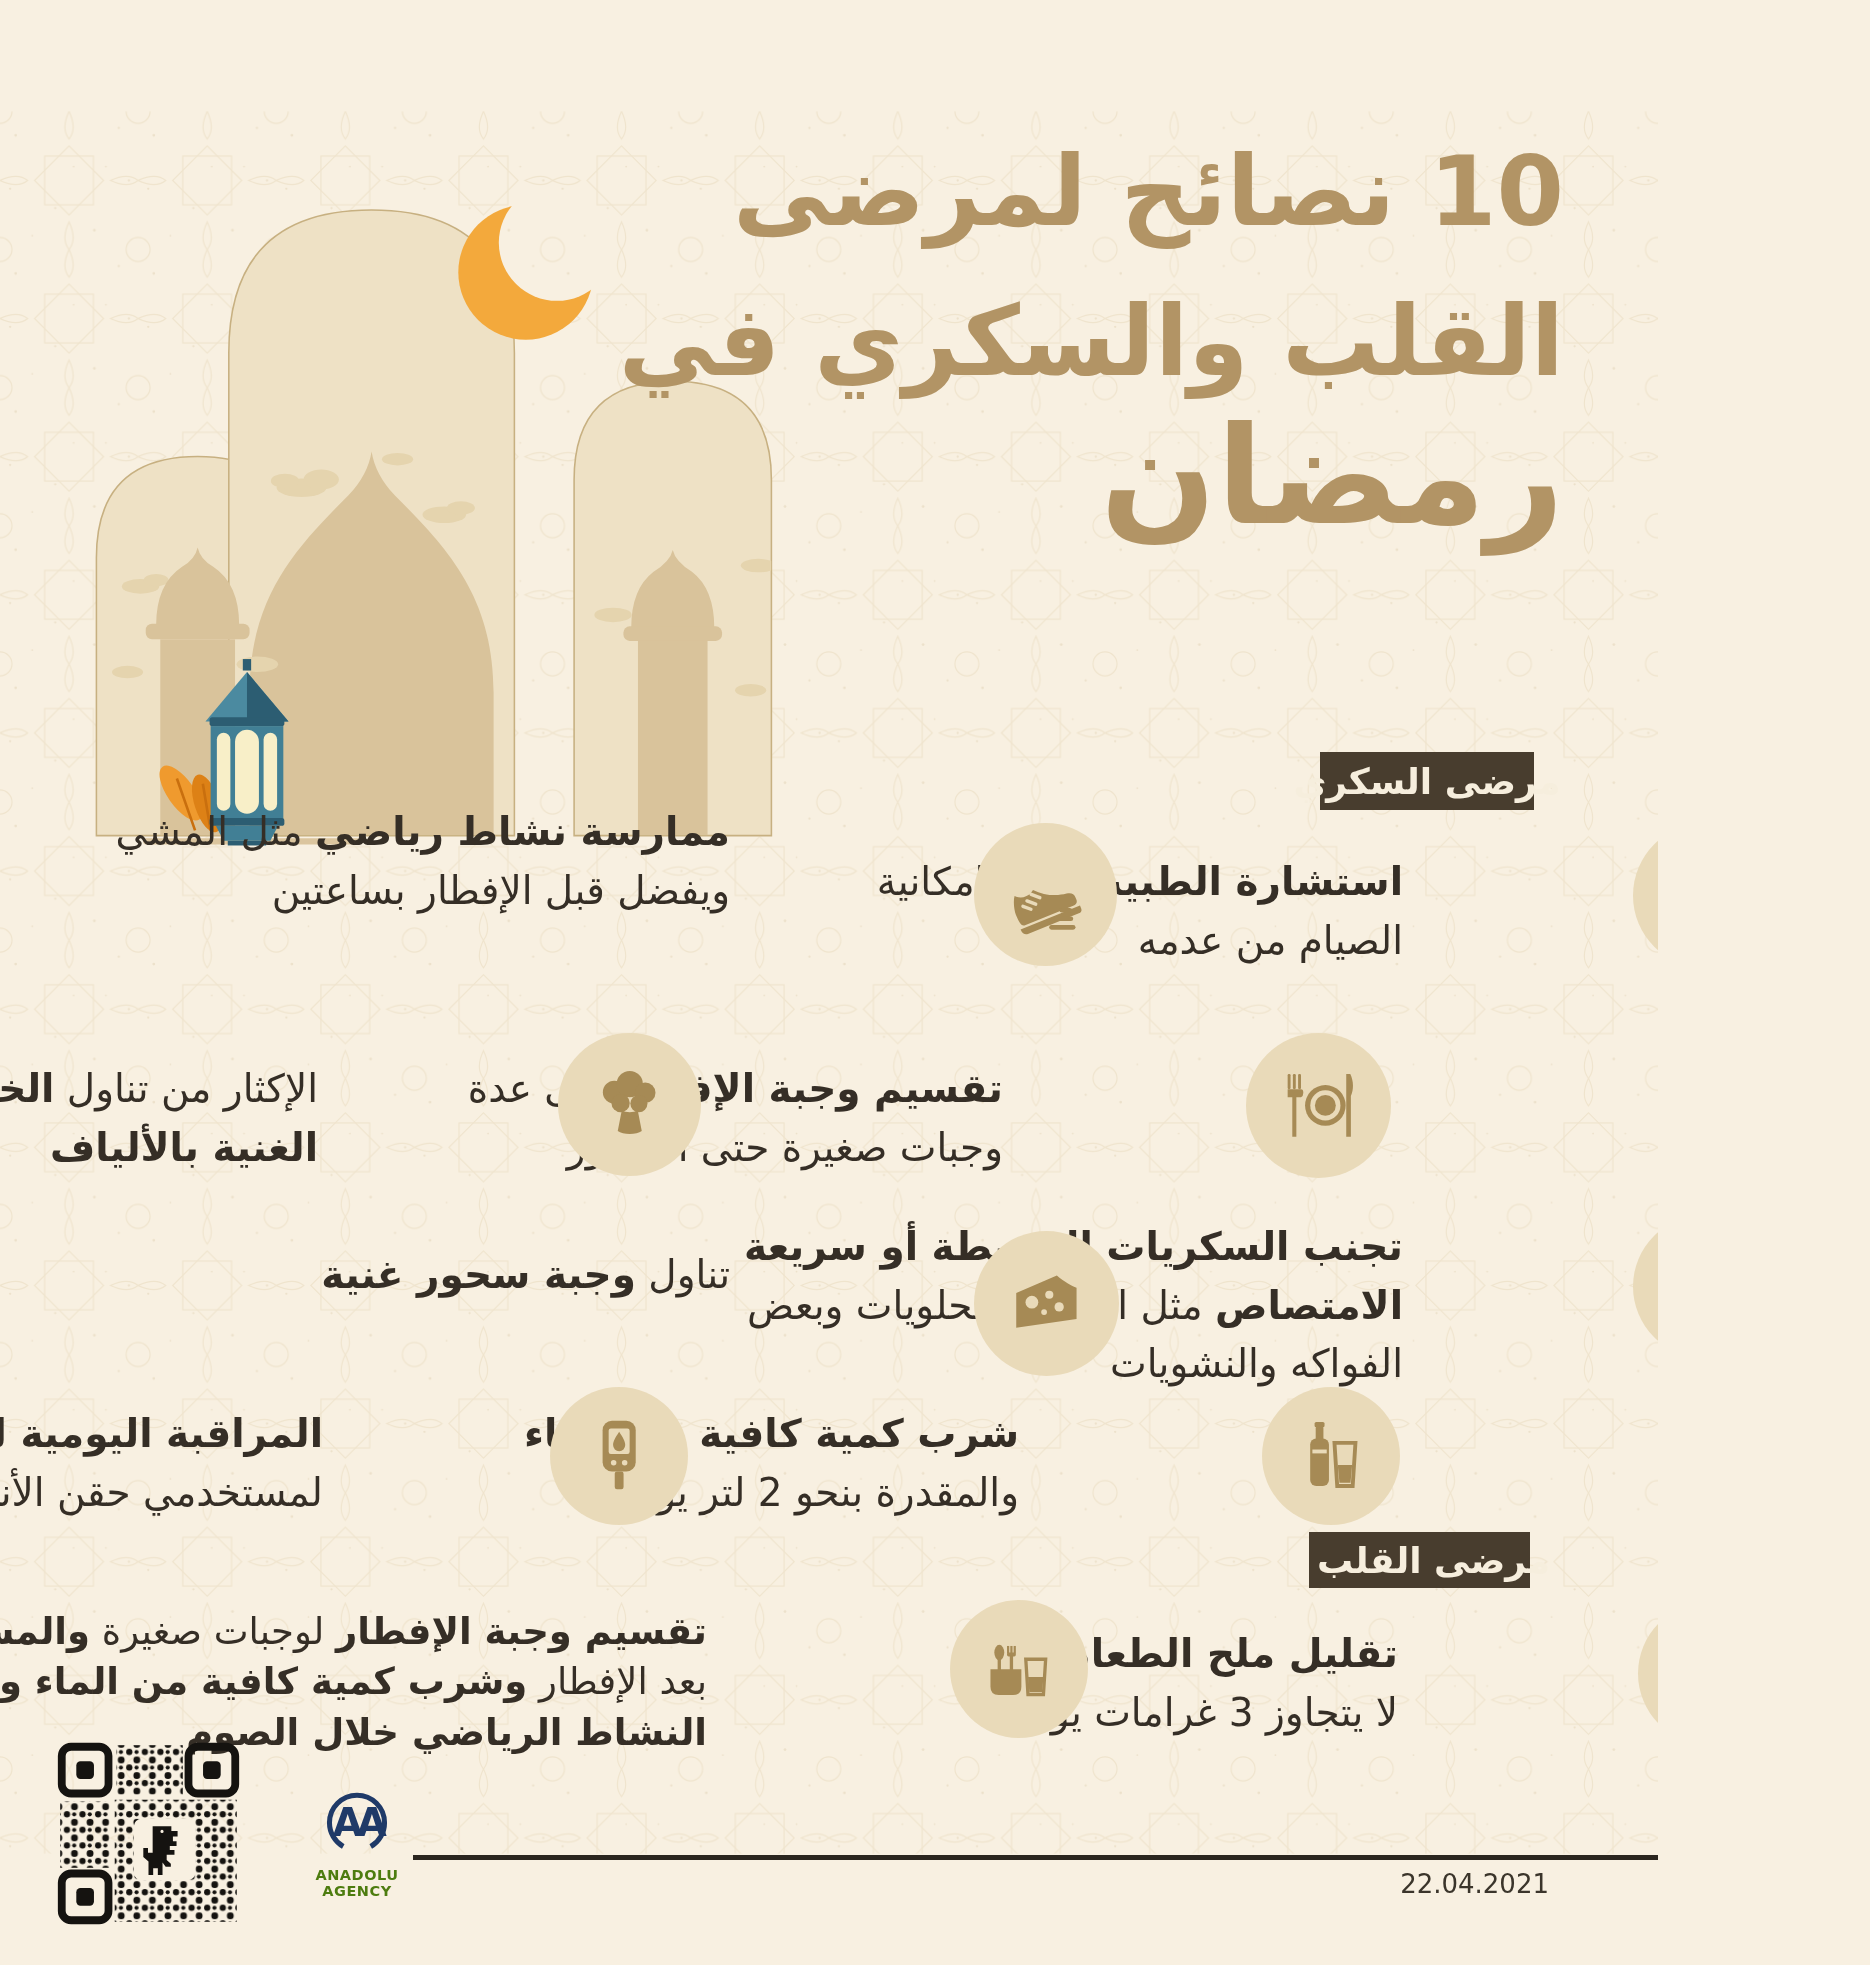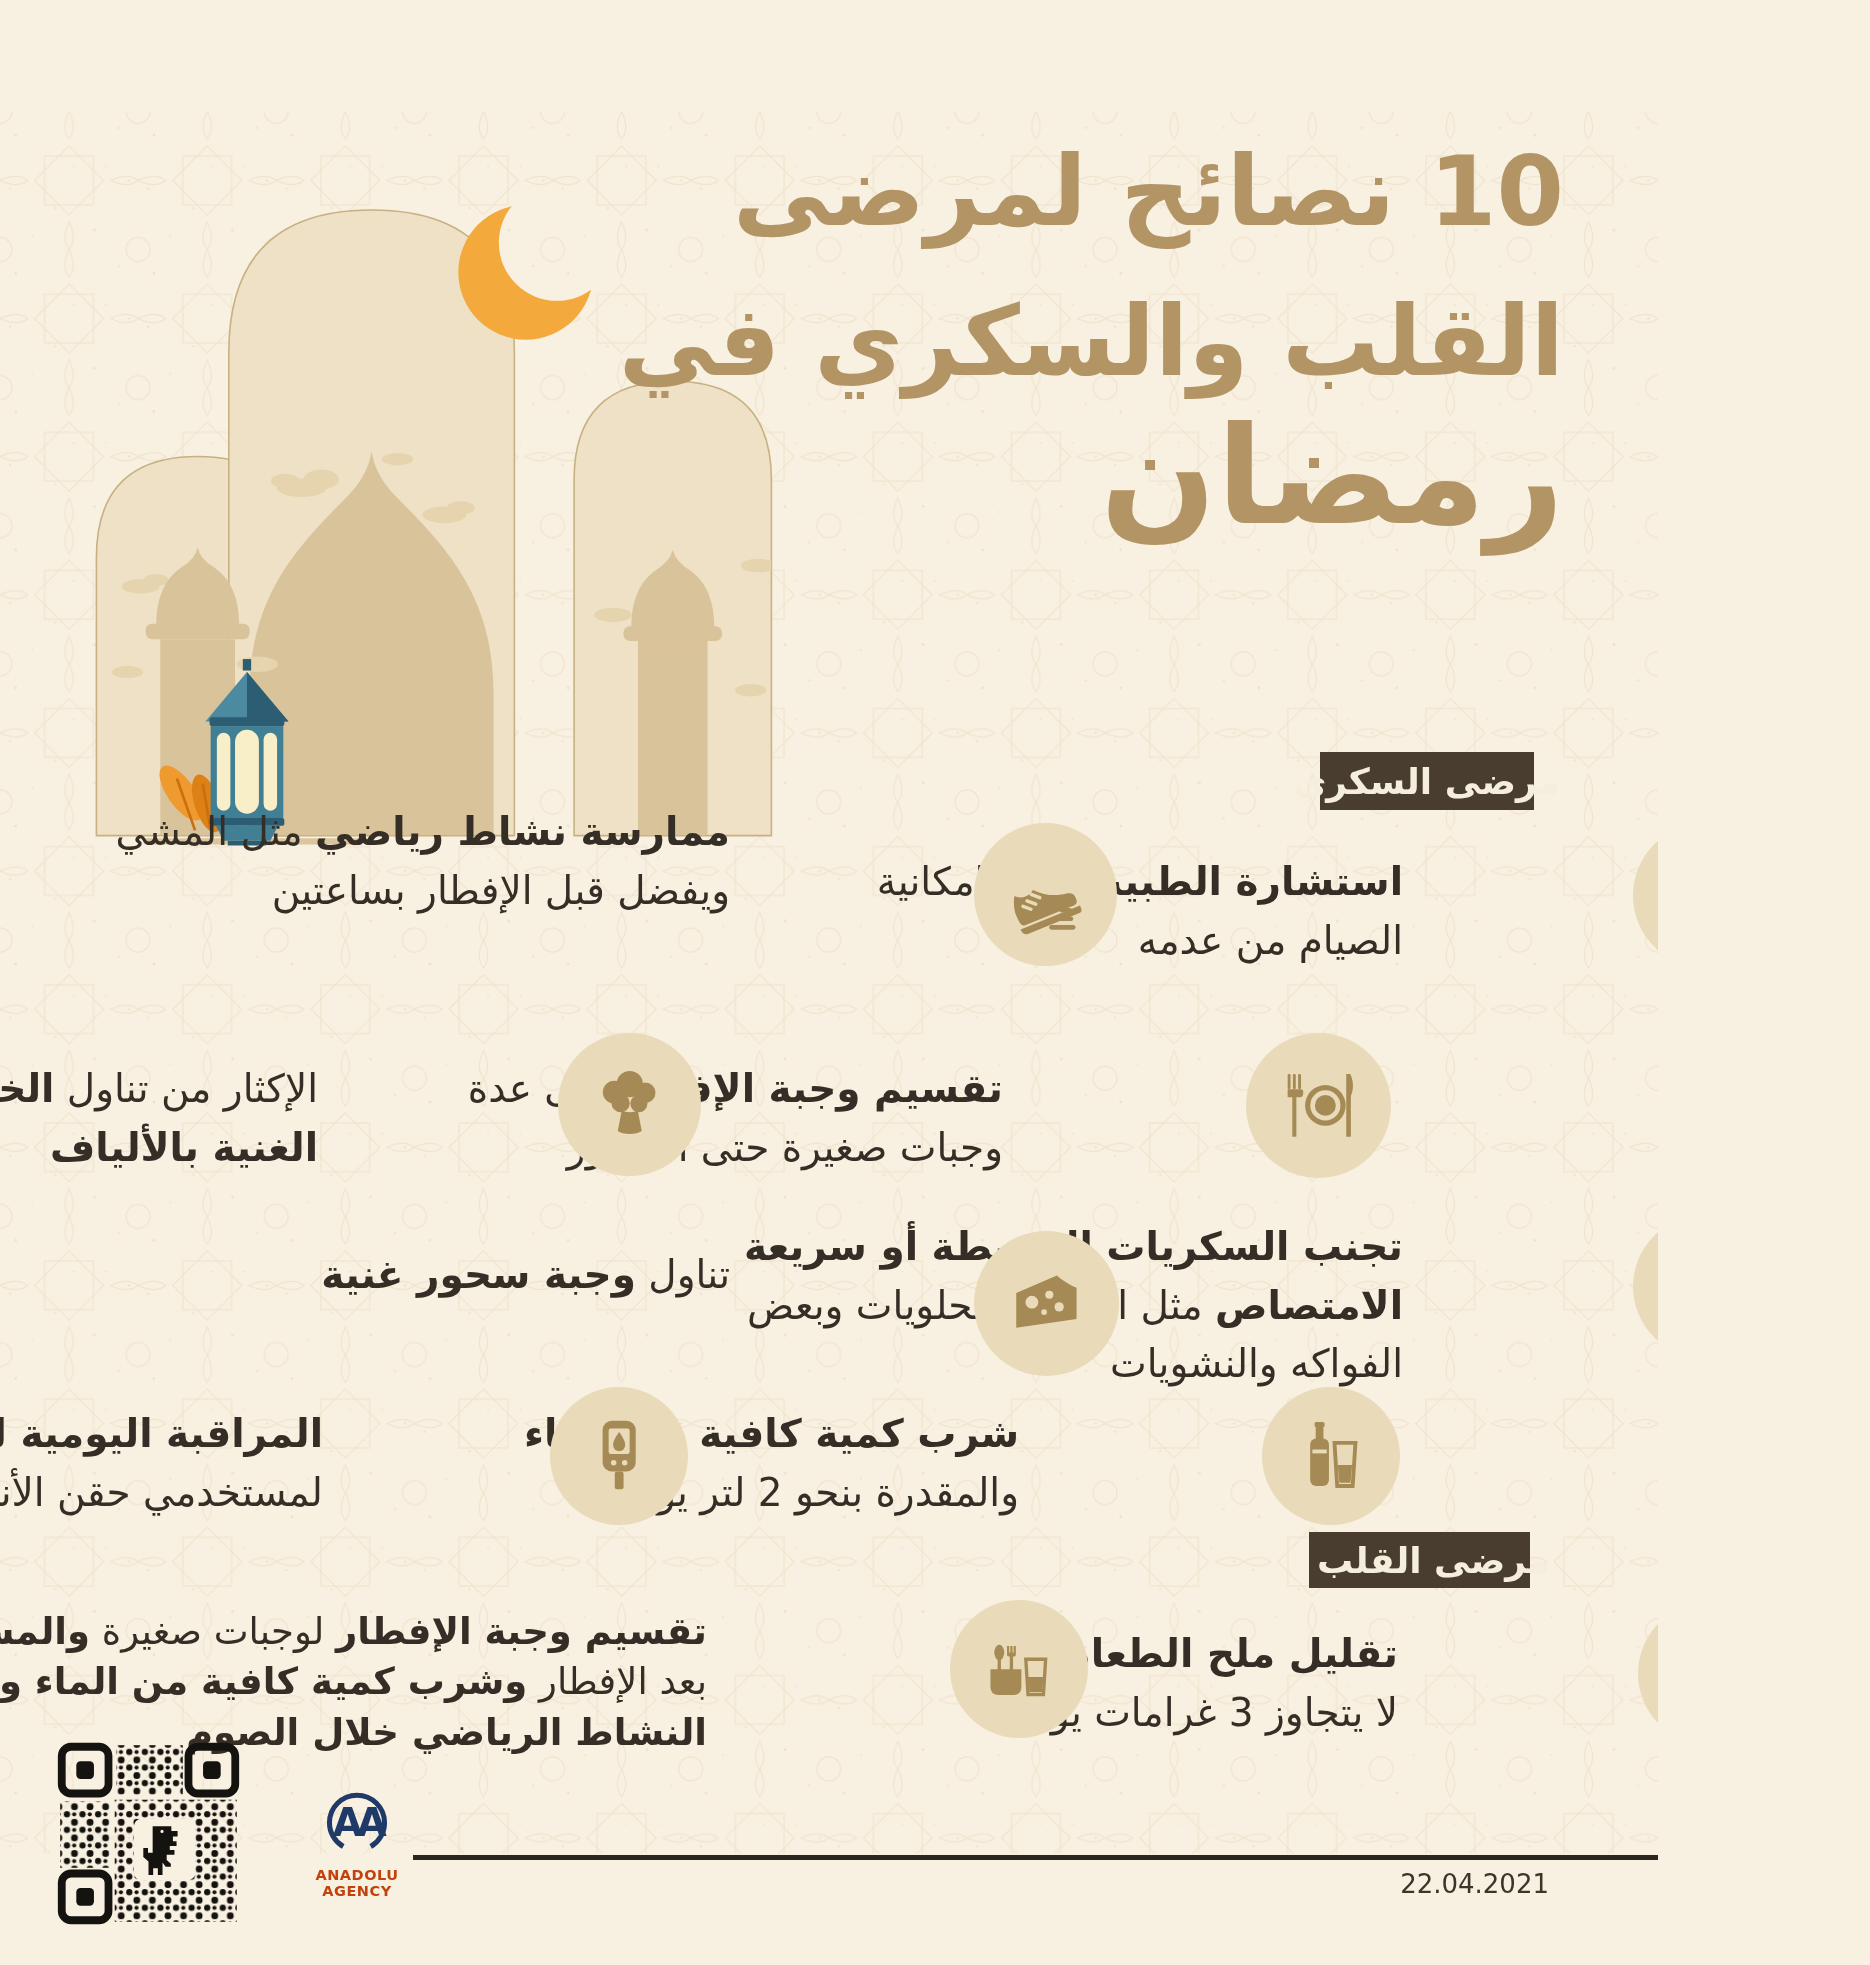--- a/index.html
+++ b/index.html
@@ -28,21 +28,21 @@
   .t{position:absolute;direction:rtl;text-align:right;color:#352e26;font-size:39px;
      line-height:1.5;}
   .t .ln{white-space:nowrap;}
   .t b{font-weight:700;}
   .t span{font-weight:400;}
   .t.small{font-size:37px;line-height:1.36;}
 
   
   .qr{position:absolute;left:55px;top:1740px;width:187px;height:187px;}
   .logo{position:absolute;left:292px;top:1786px;width:130px;text-align:center;}
-  .logo .lbl{margin-top:1px;color:#c2410c;font-weight:700;font-size:14.5px;letter-spacing:0.5px;
+  .logo .lbl{margin-top:1px;color:#4d7c0f;font-weight:700;font-size:14.5px;letter-spacing:0.5px;
              font-family:"DejaVu Sans",sans-serif;}
   .footline{position:absolute;left:413px;top:1855px;width:1349px;height:4.7px;background:#2b261f;}
   .date{position:absolute;right:109px;top:1869px;font-size:26px;color:#3b352b;}
 </style>
 </head>
 <body>
 
 <div class="page">
 
   <svg class="bg-pattern" xmlns="http://www.w3.org/2000/svg" viewBox="0 0 3601 3784" width="1870" height="1965">

